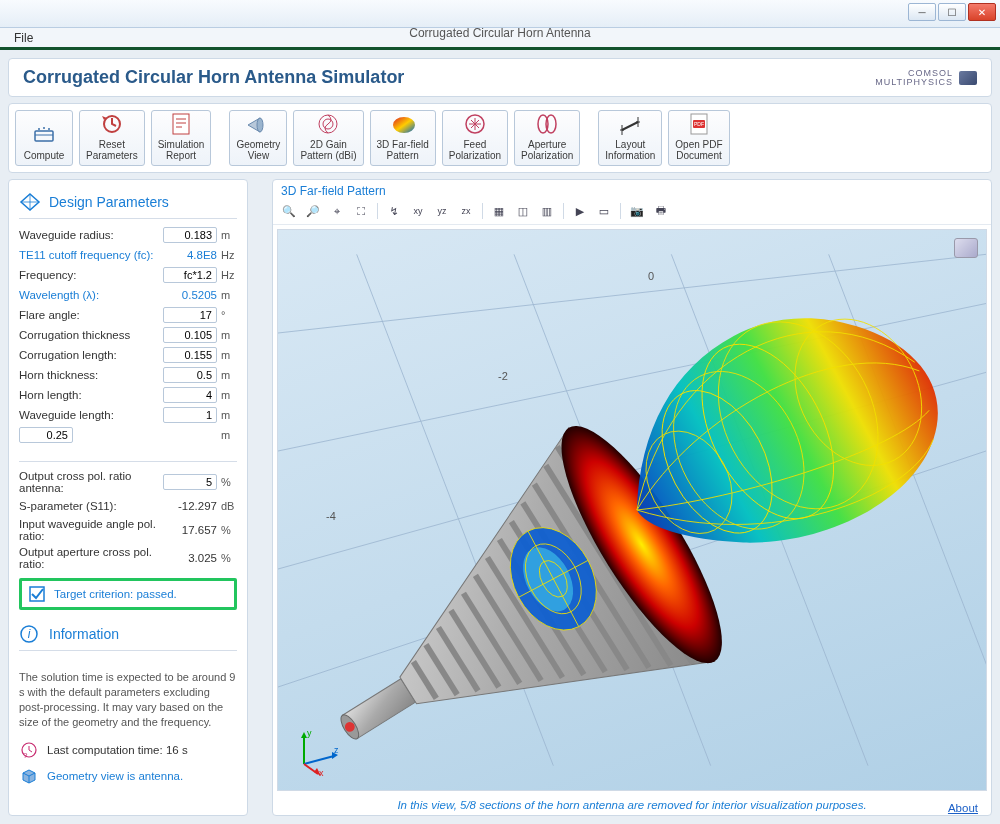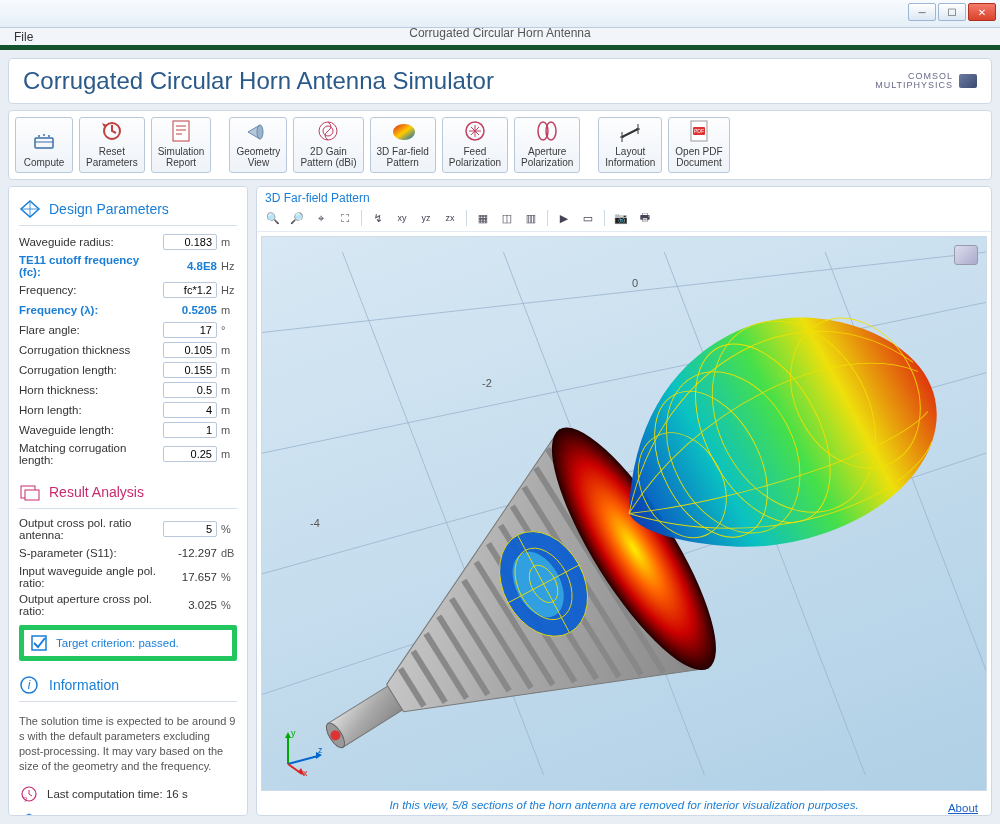--- a/index.html
+++ b/index.html
@@ -6,60 +6,60 @@
 body { background: #e8eef4; width: 1000px; height: 824px; overflow: hidden; font-size: 12px; color: #333; }
 
 
 .titlebar { height: 28px; background: linear-gradient(#f8fbfe,#e5eef7); border-bottom: 1px solid #b9cde2; display: flex; align-items: center; position: relative; }
 .titlebar .title { flex: 1; text-align: center; font-size: 12px; color: #555; margin-top: 38px; }
 .winbtns { position: absolute; right: 4px; top: 3px; display: flex; gap: 2px; }
 .winbtn { width: 28px; height: 18px; border: 1px solid #9cb6d4; border-radius: 2px; background: linear-gradient(#fff,#dce7f3); display: flex; align-items: center; justify-content: center; font-size: 10px; color: #444; cursor: pointer; }
 .winbtn.close { background: linear-gradient(#f47a6a,#d9432a); border-color: #b03020; color: #fff; }
 
 
-.menubar { height: 22px; background: #f2f6fa; border-bottom: 5px solid #14532d; padding-left: 6px; display: flex; align-items: center; }
+.menubar { height: 22px; background: #f2f6fa; border-bottom: 3px solid #14532d; padding-left: 6px; display: flex; align-items: flex-end; }
 .menuitem { padding: 2px 8px; font-size: 12px; color: #333; cursor: pointer; }
 
 
 .app { padding: 8px; height: calc(824px - 50px); display: flex; flex-direction: column; gap: 6px; }
 
 
 .header { background: #fff; border: 1px solid #cdd9e6; border-radius: 4px; padding: 8px 14px; display: flex; align-items: center; justify-content: space-between; }
-.header h1 { font-size: 24px; font-weight: 400; color: #2a5a8a; }
+.header h1 { font-size: 18px; font-weight: 700; color: #2a5a8a; }
 .brand { text-align: right; font-size: 9px; color: #686888; letter-spacing: 1px; line-height: 1; display:flex; align-items:center; gap:6px;}
 .brand-box { width:18px; height:14px; background:linear-gradient(135deg,#6a7aa0,#3a4a70); border-radius:2px; }
 
 
 .ribbon { background: #fff; border: 1px solid #cdd9e6; border-radius: 4px; padding: 6px; display: flex; gap: 6px; align-items: stretch; }
 .rbtn { border: 1px solid #b8c8da; border-radius: 3px; background: linear-gradient(#fdfdfe,#eef3f9); padding: 4px 6px; display: flex; flex-direction: column; align-items: center; justify-content: flex-end; gap: 3px; min-width: 58px; height: 56px; font-size: 10px; color: #3a3a3a; cursor: pointer; text-align:center; line-height:1.1; }
 .rbtn .ico { width: 24px; height: 24px; display:flex; align-items:center; justify-content:center; }
 .rsep { width: 6px; }
 
 
-.content { display: flex; gap: 8px; flex: 1; min-height: 0; position:relative;justify-content:space-between;}
+.content { display: flex; gap: 24px; flex: 1; min-height: 0; position:relative;justify-content:space-between;}
 .sidebar { width: 240px; background: #fff; border: 1px solid #cdd9e6; border-radius: 4px; padding: 8px 10px; overflow-y: auto; font-size: 11.5px; }
 .section-h { display: flex; align-items: center; gap: 8px; margin: 4px 0 6px; }
 .section-h .icon { width: 22px; height: 20px; }
 .section-h.dp h2 { color: #1a7ed6; font-size: 14px; font-weight: 400; }
 .section-h.ra h2 { color: #c72a6f; font-size: 14px; font-weight: 400; }
 .section-h.inf h2 { color: #1a7ed6; font-size: 14px; font-weight: 400; }
 hr.sep { border:none; border-top:1px solid #d5dde8; margin:6px 0; }
 
 .prow { display: flex; align-items: center; justify-content: space-between; gap: 4px; padding: 2px 0; min-height:20px;}
 .prow label { flex: 1; color: #333; }
-.prow.blue label, .prow.blue .val { color: #1a7ed6; font-weight: bold; }
+.prow.blue label, .prow.blue .val { color: #1a7ed6; }
 .prow input { width: 54px; text-align: right; border: 1px solid #b8c8da; border-radius: 2px; padding: 1px 4px; font-size: 11px; background:#fff; }
 .prow .val { width: 56px; text-align: right; }
 .prow .unit { width: 16px; text-align: left; color: #555; font-size:11px;}
 
-.infotext { color: #555; font-size: 11px; line-height: 1.35; margin:12px 0 8px; }
+.infotext { color: #555; font-size: 11px; line-height: 1.35; margin:19px 0 8px; }
 .inforow { display:flex; align-items:center; gap:8px; padding:3px 0;}
 .inforow .mini-ico { width:20px; height:20px; flex-shrink:0;}
 .inforow.blue { color:#1a7ed6; }
-.passed { border:5px solid #22c55e; border-radius:2px; padding:4px 6px; display:flex; align-items:center; gap:8px; color:#1a7ed6; margin-top:6px;}
+.passed { border:3px solid #22c55e; border-radius:2px; padding:4px 6px; display:flex; align-items:center; gap:8px; color:#1a7ed6; margin-top:6px;}
 
 
 .viewer { flex: 1; background: #fff; border: 1px solid #cdd9e6; border-radius: 4px; display: flex; flex-direction: column; min-width:0;}
 .viewer-title { padding: 4px 8px 2px; color: #1a7ed6; font-size: 12px; }
 .viewer-toolbar { padding: 2px 6px 4px; display: flex; gap: 4px; align-items:center; border-bottom:1px solid #e4eaf1;}
 .tbtn { width:20px; height:18px; border:1px solid transparent; display:flex; align-items:center; justify-content:center; cursor:pointer; font-size:11px; color:#445; border-radius:2px;}
 .tsep { width:1px; height:16px; background:#d0dae6; margin:0 2px;}
 .canvas { flex:1; position:relative; background: linear-gradient(160deg,#d8e8f4 0%,#c4dced 50%,#b0d0e6 100%); overflow:hidden; margin:4px; border:1px solid #d0dae6;}
 .caption { text-align:center; padding:4px; color:#1a7ed6; font-size:11.5px; font-style:italic;}
 
@@ -243,21 +243,21 @@
           <label>TE11 cutoff frequency (fc):</label>
           <span class="val">4.8E8</span>
           <span class="unit">Hz</span>
         </div>
       <div class="prow">
           <label>Frequency:</label>
           <input value="fc*1.2" style="">
           <span class="unit">Hz</span>
         </div>
       <div class="prow blue">
-          <label>Frequency (λ):</label>
+          <label>Wavelength (λ):</label>
           <span class="val">0.5205</span>
           <span class="unit">m</span>
         </div>
       <div class="prow">
           <label>Flare angle:</label>
           <input value="17" style="">
           <span class="unit">°</span>
         </div>
       <div class="prow">
           <label>Corrugation thickness</label>
@@ -278,35 +278,25 @@
           <label>Horn length:</label>
           <input value="4" style="">
           <span class="unit">m</span>
         </div>
       <div class="prow">
           <label>Waveguide length:</label>
           <input value="1" style="">
           <span class="unit">m</span>
         </div>
       <div class="prow">
-          <label>Matching corrugation length:</label>
           <input value="0.25" style="">
           <span class="unit">m</span>
         </div>
 
       <div style="height:10px"></div>
-      <div class="section-h ra">
-        <span class="icon">
-            <svg width="22" height="20">
-              <rect x="2" y="4" width="14" height="12" fill="none" stroke="#c72a6f"></rect>
-              <rect x="6" y="8" width="14" height="10" fill="#fff" stroke="#c72a6f"></rect>
-            </svg>
-          </span>
-        <h2>Result Analysis</h2>
-      </div>
       <hr class="sep">
       <div class="prow">
           <label>Output cross pol. ratio antenna:</label>
           <input value="5" style="">
           <span class="unit">%</span>
         </div>
       <div class="prow">
           <label>S-parameter (S11):</label>
           <span class="val">-12.297</span>
           <span class="unit">dB</span>

